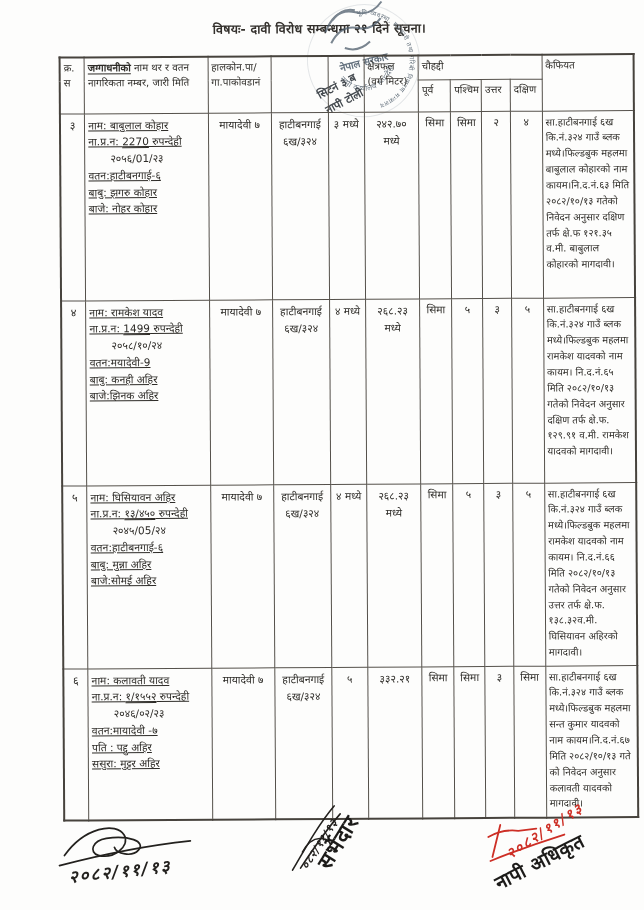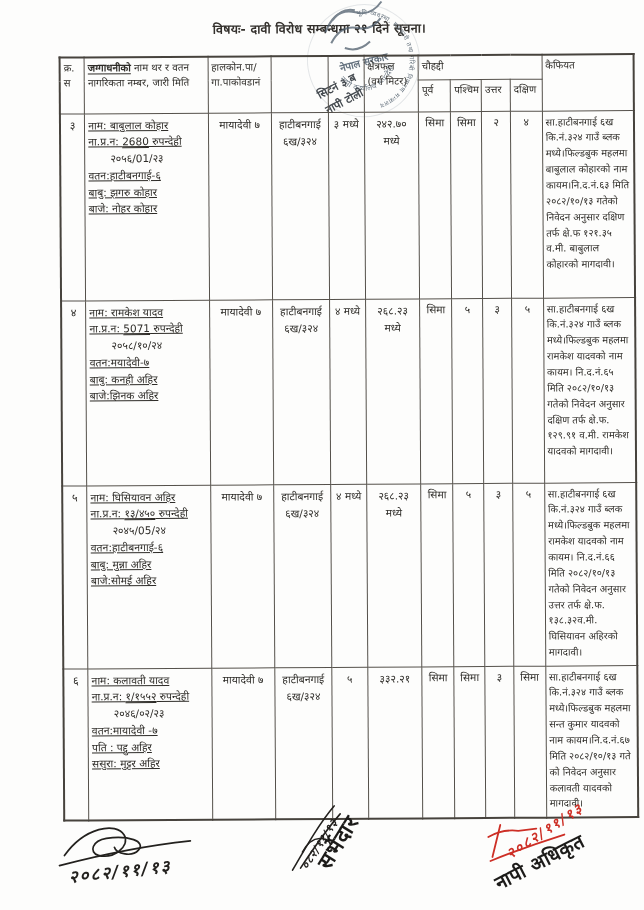--- a/index.html
+++ b/index.html
@@ -138,44 +138,44 @@
           <th>पश्चिम</th>
           <th>उत्तर</th>
           <th>दक्षिण</th>
         </tr>
       </thead>
       <tbody>
       <tr>
         <td class="sn">३</td>
         <td class="owner">
           <div class="oline">नाम: बाबुलाल कोहार</div>
-          <div class="oline"><span>ना.प्र.न: </span><span class="und">2680</span><span> रुपन्देही</span></div>
+          <div class="oline"><span>ना.प्र.न: </span><span class="und">2270</span><span> रुपन्देही</span></div>
           <div class="cit-date">२०५६/01/२३</div>
           <div class="oline">वतन:हाटीबनगाई-६</div>
           <div class="oline">बाबु: झगरु कोहार</div>
           <div class="oline">बाजे: नोहर कोहार</div>
         </td>
         <td class="caddr">मायादेवी ७</td>
         <td class="faddr">हाटीबनगाई ६ख/३२४</td>
         <td class="sheetno">३ मध्ये</td>
         <td class="area">२४२.७० मध्ये</td>
         <td class="bnd">सिमा</td>
         <td class="bnd">सिमा</td>
         <td class="bnd">२</td>
         <td class="bnd">४</td>
         <td class="remarks">सा.हाटीबनगाई ६ख कि.नं.३२४ गाउँ ब्लक मध्ये।फिल्डबुक महलमा बाबुलाल कोहारको नाम कायम।नि.द.नं.६३ मिति २०८२/१०/१३ गतेको निवेदन अनुसार दक्षिण तर्फ क्षे.फ १२१.३५ व.मी. बाबुलाल कोहारको मागदावी।</td>
       </tr>
 
       <tr>
         <td class="sn">४</td>
         <td class="owner">
           <div class="oline">नाम: रामकेश यादव</div>
-          <div class="oline"><span>ना.प्र.न: </span><span class="und">5071</span><span> रुपन्देही</span></div>
+          <div class="oline"><span>ना.प्र.न: </span><span class="und">1499</span><span> रुपन्देही</span></div>
           <div class="cit-date">२०५८/१०/२४</div>
-          <div class="oline">वतन:मयादेवी-७</div>
+          <div class="oline">वतन:मयादेवी-9</div>
           <div class="oline">बाबु: कनही अहिर</div>
           <div class="oline">बाजे:झिनक अहिर</div>
         </td>
         <td class="caddr">मायादेवी ७</td>
         <td class="faddr">हाटीबनगाई ६ख/३२४</td>
         <td class="sheetno">४ मध्ये</td>
         <td class="area">२६८.२३ मध्ये</td>
         <td class="bnd">सिमा</td>
         <td class="bnd">५</td>
         <td class="bnd">३</td>

